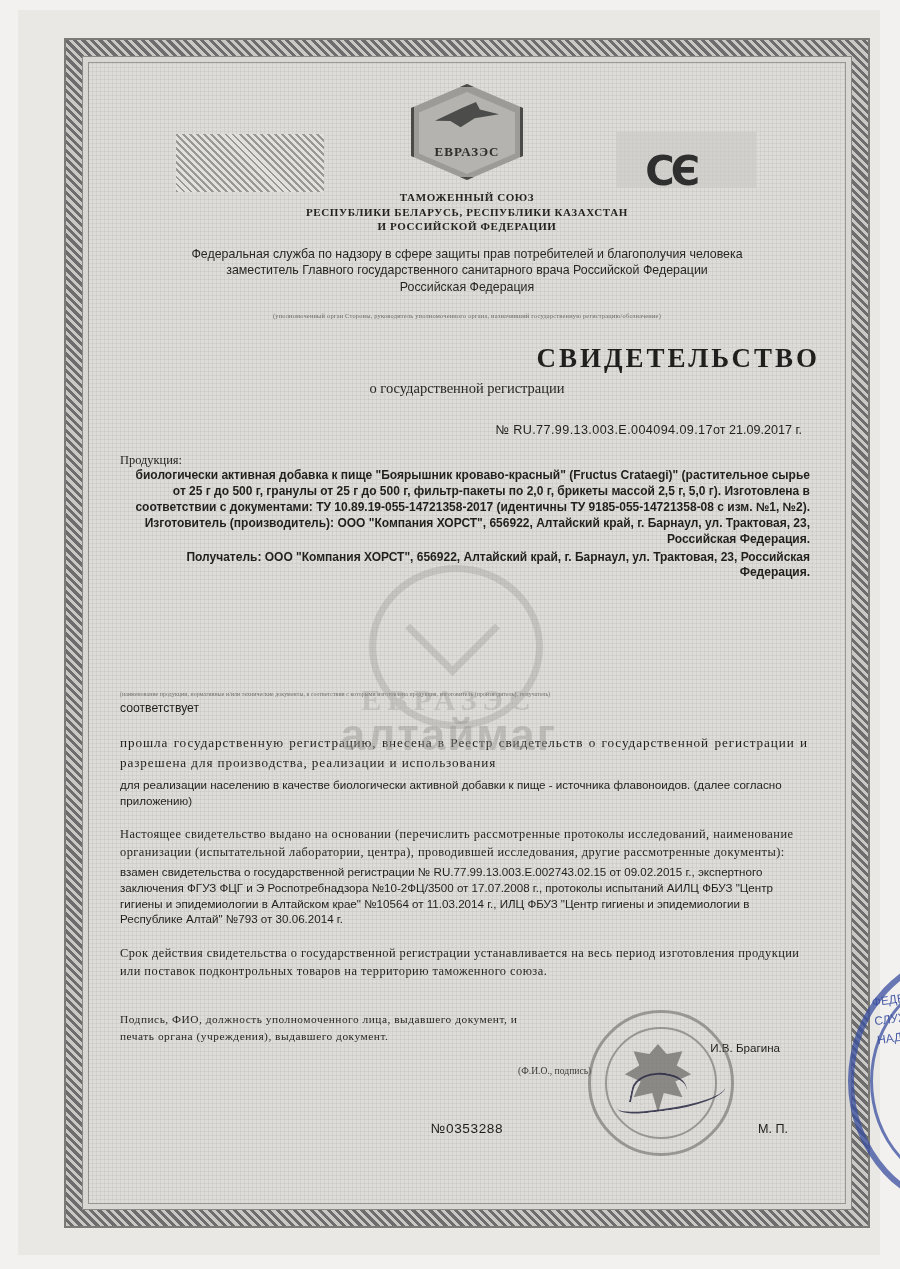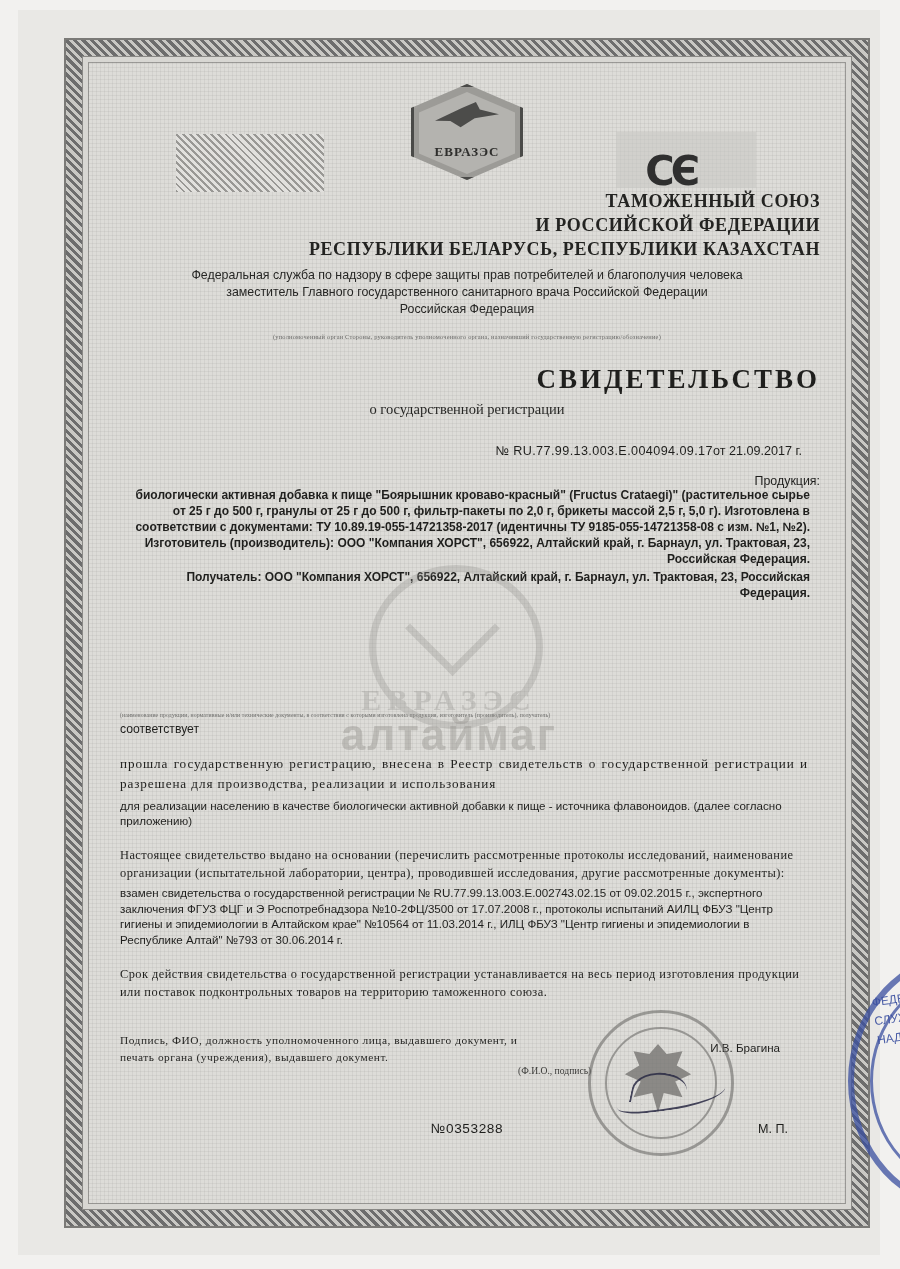--- a/index.html
+++ b/index.html
@@ -85,26 +85,26 @@
     clip-path:polygon(0% 55%,42% 18%,64% 0%,70% 22%,100% 36%,62% 48%,40% 74%,24% 56%);
     opacity:.85;
   }
   .emblem .label{
     position:absolute;left:0;top:60px;width:124px;text-align:center;
     font-family:"Liberation Serif", serif;
     font-size:13px;font-weight:bold;letter-spacing:1px;color:#2e2e2c;
   }
   
   .head1{
-    text-align:right;font-weight:bold;letter-spacing:.6px;
-    font-size:18px;color:#232321;margin-top:118px;line-height:1.32;
+    text-align:center;font-weight:bold;letter-spacing:.6px;
+    font-size:11px;color:#232321;margin-top:118px;line-height:1.32;
   }
   .head2{
     text-align:center;font-size:12.4px;color:#262624;line-height:1.35;
-    margin-top:6px;font-family:"Liberation Sans", sans-serif;
+    margin-top:12px;font-family:"Liberation Sans", sans-serif;
   }
   .tinynote{
     text-align:center;font-size:6.4px;color:#6a6a68;margin-top:16px;
     letter-spacing:.2px;
   }
   .title{
     text-align:right;font-weight:bold;font-size:27px;letter-spacing:3px;
     color:#1f1f1d;margin-top:24px;
   }
   .subtitle{
@@ -113,22 +113,21 @@
   
   .numrow{
     display:flex;justify-content:flex-end;align-items:baseline;
     margin-top:26px;padding:0 18px 0 10px;font-size:12.6px;color:#1f1f1d;
     font-family:"Liberation Sans", sans-serif;
   }
   .numrow .reg{letter-spacing:.4px;}
   
   .lbl{
     font-size:12.4px;color:#1f1f1d;margin-top:16px;padding-left:6px;
-    font-family:Liberation Sans, sans-serif;
-    text-align:right;
+    font-family:Liberation Serif, serif;
   }
   .body-txt{
     font-size:12px;line-height:1.33;color:#1f1f1d;padding-left:6px;
     padding-right:10px;font-family:"Liberation Sans", sans-serif;
     text-align:right;
     font-weight:bold;
   }
   .rule-note{
     font-size:5.8px;color:#6d6d6b;margin-top:14px;padding-left:6px;
     letter-spacing:.1px;
@@ -263,22 +262,22 @@
 
             <div class="emblem">
               <div class="hex"></div>
               <div class="hex-in"></div>
               <div class="bird"></div>
               <div class="label">ЕВРАЗЭС</div>
             </div>
 
             <div class="head1">
               <div>ТАМОЖЕННЫЙ СОЮЗ</div>
+              <div>РЕСПУБЛИКИ БЕЛАРУСЬ, РЕСПУБЛИКИ КАЗАХСТАН</div>
               <div>И РОССИЙСКОЙ ФЕДЕРАЦИИ</div>
-              <div>РЕСПУБЛИКИ БЕЛАРУСЬ, РЕСПУБЛИКИ КАЗАХСТАН</div>
             </div>
 
             <div class="head2">
               <div>Федеральная служба по надзору в сфере защиты прав потребителей и благополучия человека</div>
               <div>заместитель Главного государственного санитарного врача Российской Федерации</div>
               <div>Российская Федерация</div>
             </div>
 
             <div class="tinynote">(уполномоченный орган Стороны, руководитель уполномоченного органа, назначивший государственную регистрацию/обозначение)</div>
 

